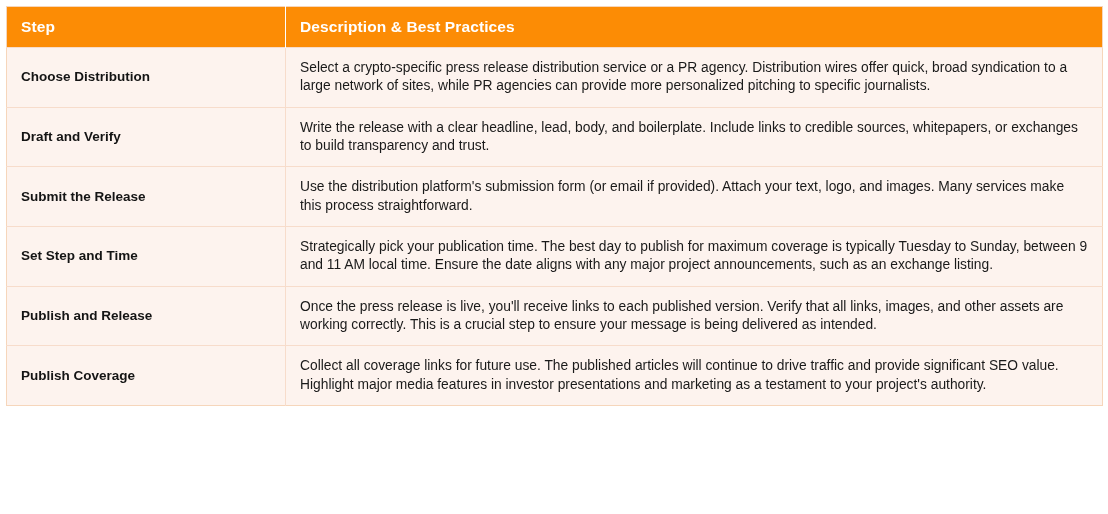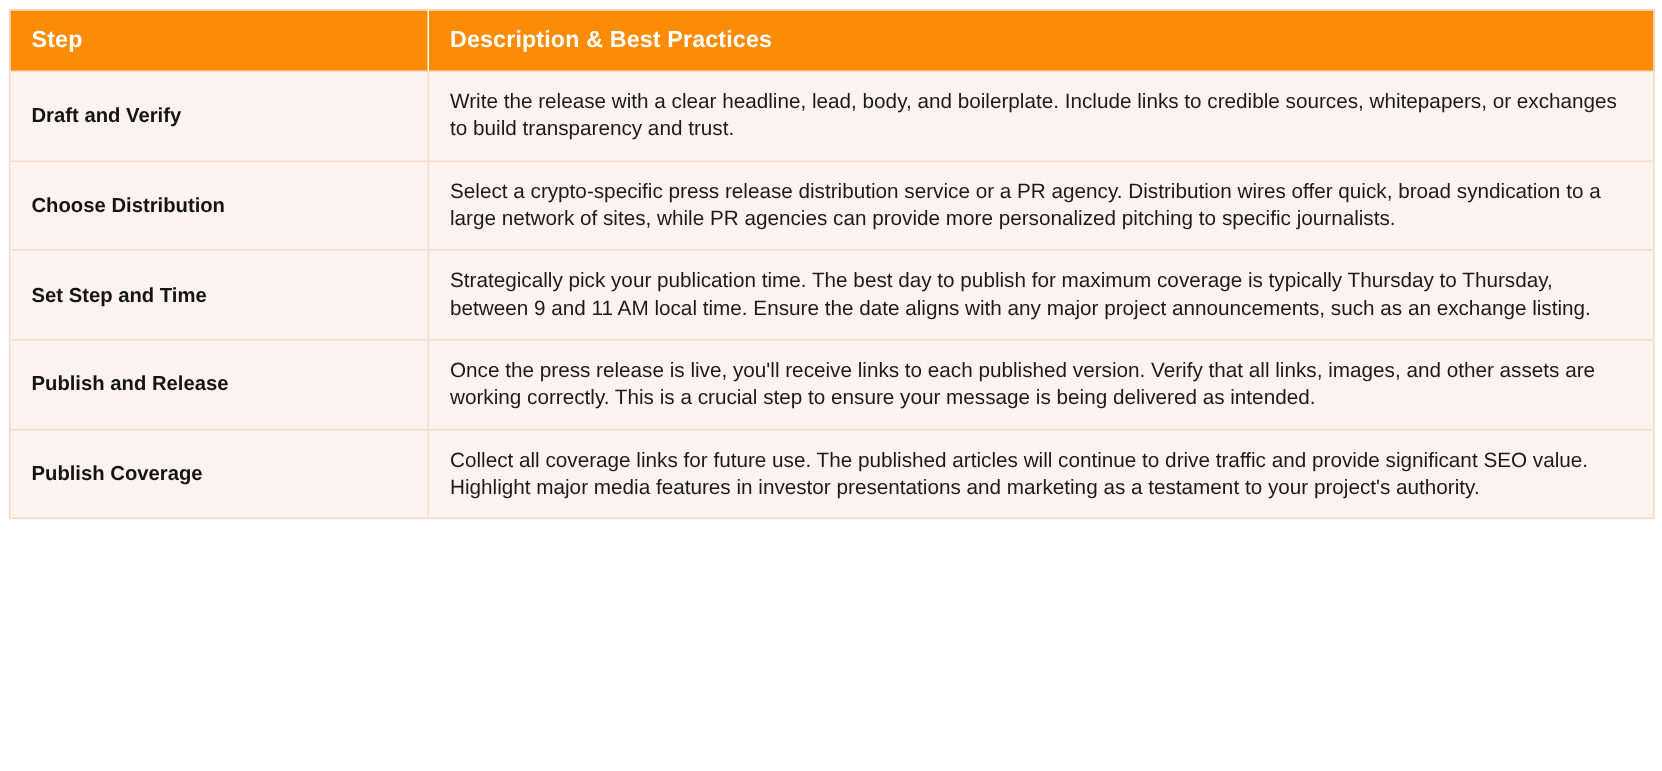--- a/index.html
+++ b/index.html
@@ -72,30 +72,34 @@
       <col class="col-desc">
     </colgroup>
     <thead>
       <tr>
         <th>Step</th>
         <th>Description &amp; Best Practices</th>
       </tr>
     </thead>
     <tbody>
       <tr>
+        <td class="step-cell">Choose Distribution</td>
+        <td class="desc-cell">Select a crypto-specific press release distribution service or a PR agency. Distribution wires offer quick, broad syndication to a large network of sites, while PR agencies can provide more personalized pitching to specific journalists.</td>
+      </tr>
+      <tr>
         <td class="step-cell">Draft and Verify</td>
         <td class="desc-cell">Write the release with a clear headline, lead, body, and boilerplate. Include links to credible sources, whitepapers, or exchanges to build transparency and trust.</td>
       </tr>
       <tr>
-        <td class="step-cell">Choose Distribution</td>
-        <td class="desc-cell">Select a crypto-specific press release distribution service or a PR agency. Distribution wires offer quick, broad syndication to a large network of sites, while PR agencies can provide more personalized pitching to specific journalists.</td>
+        <td class="step-cell">Submit the Release</td>
+        <td class="desc-cell">Use the distribution platform's submission form (or email if provided). Attach your text, logo, and images. Many services make this process straightforward.</td>
       </tr>
       <tr>
         <td class="step-cell">Set Step and Time</td>
-        <td class="desc-cell">Strategically pick your publication time. The best day to publish for maximum coverage is typically Thursday to Thursday, between 9 and 11 AM local time. Ensure the date aligns with any major project announcements, such as an exchange listing.</td>
+        <td class="desc-cell">Strategically pick your publication time. The best day to publish for maximum coverage is typically Tuesday to Sunday, between 9 and 11 AM local time. Ensure the date aligns with any major project announcements, such as an exchange listing.</td>
       </tr>
       <tr>
         <td class="step-cell">Publish and Release</td>
         <td class="desc-cell">Once the press release is live, you'll receive links to each published version. Verify that all links, images, and other assets are working correctly. This is a crucial step to ensure your message is being delivered as intended.</td>
       </tr>
       <tr>
         <td class="step-cell">Publish Coverage</td>
         <td class="desc-cell">Collect all coverage links for future use. The published articles will continue to drive traffic and provide significant SEO value. Highlight major media features in investor presentations and marketing as a testament to your project's authority.</td>
       </tr>
     </tbody>

